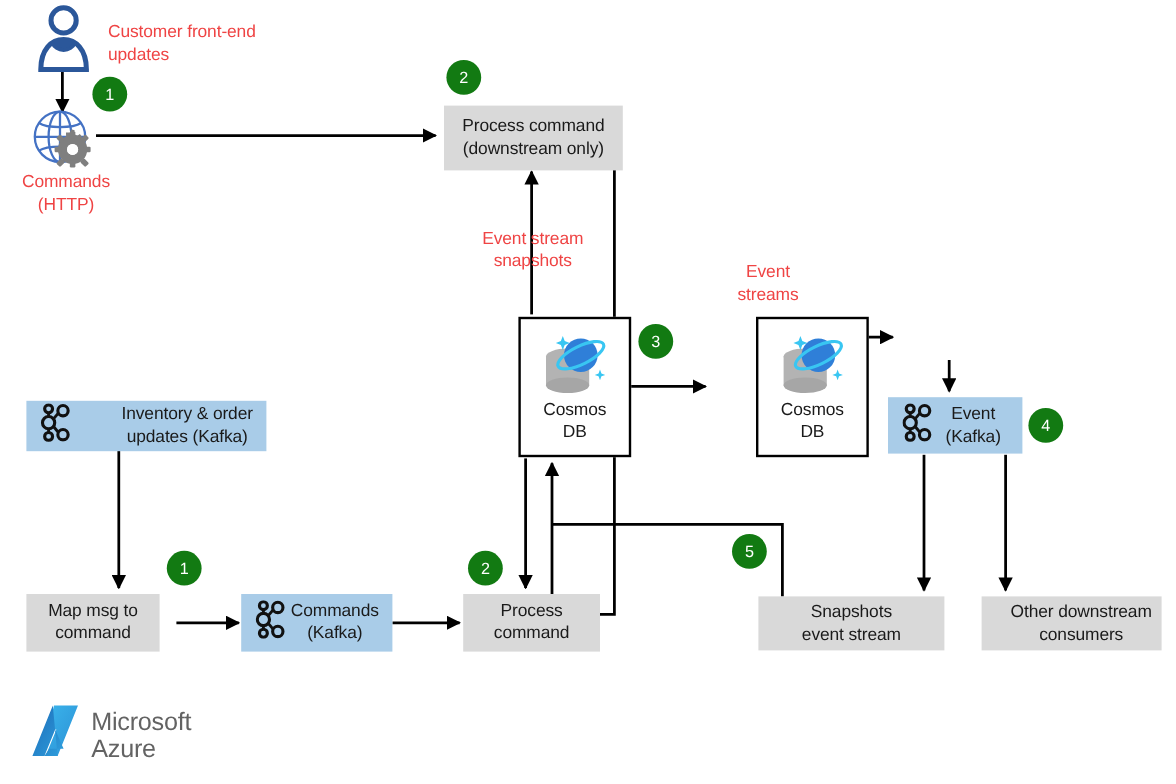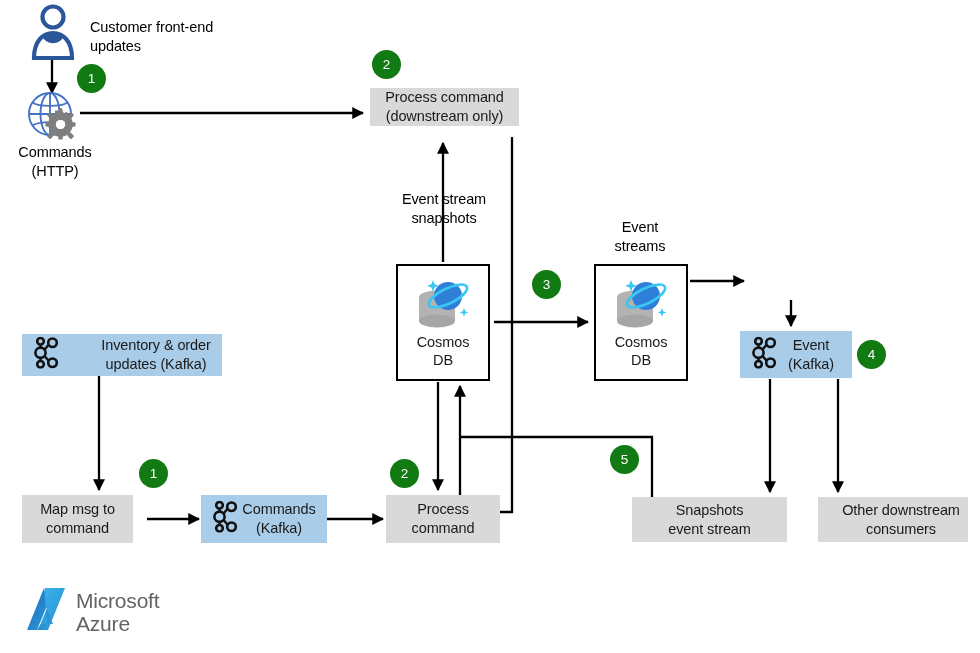--- a/index.html
+++ b/index.html
@@ -46,31 +46,32 @@
     left: 12px;
     top: 50%;
     transform: translateY(-50%);
   }
   .db-box {
     background: #ffffff;
     border: 2.4px solid #000000;
     flex-direction: column;
     justify-content: flex-end;
     padding-bottom: 9px;
+    margin-left: 36px;
   }
   .db-icon {
     position: absolute;
     top: 9px;
     left: 50%;
     transform: translateX(-50%);
   }
   .plain-label {
     position: absolute;
     font-size: 14.5px;
-    color: #000000;
+    color: #ef4444;
     line-height: 1.3;
     text-align: center;
     letter-spacing: -0.1px;
   }
   .plain-label.left {
     text-align: left;
   }
   .step {
     position: absolute;
     width: 29px;
@@ -214,21 +215,21 @@
   <div class="step" style="left:139px; top:459px;">
     <span>1</span>
   </div>
   <div class="step" style="left:390px; top:459px;">
     <span>2</span>
   </div>
   <div class="step" style="left:610px; top:445px;">
     <span>5</span>
   </div>
 
-  <div class="node gray-box" style="left:370px; top:88px; width:149px; height:38px;">
+  <div class="node gray-box" style="left:370px; top:88px; width:149px; height:54px;">
     <div>
       <span>Process command</span><br>
       <span>(downstream only)</span>
     </div>
   </div>
 
   <div class="plain-label" style="left:383px; top:190px; width:122px;">
     <span>Event stream</span><br>
     <span>snapshots</span>
   </div>

